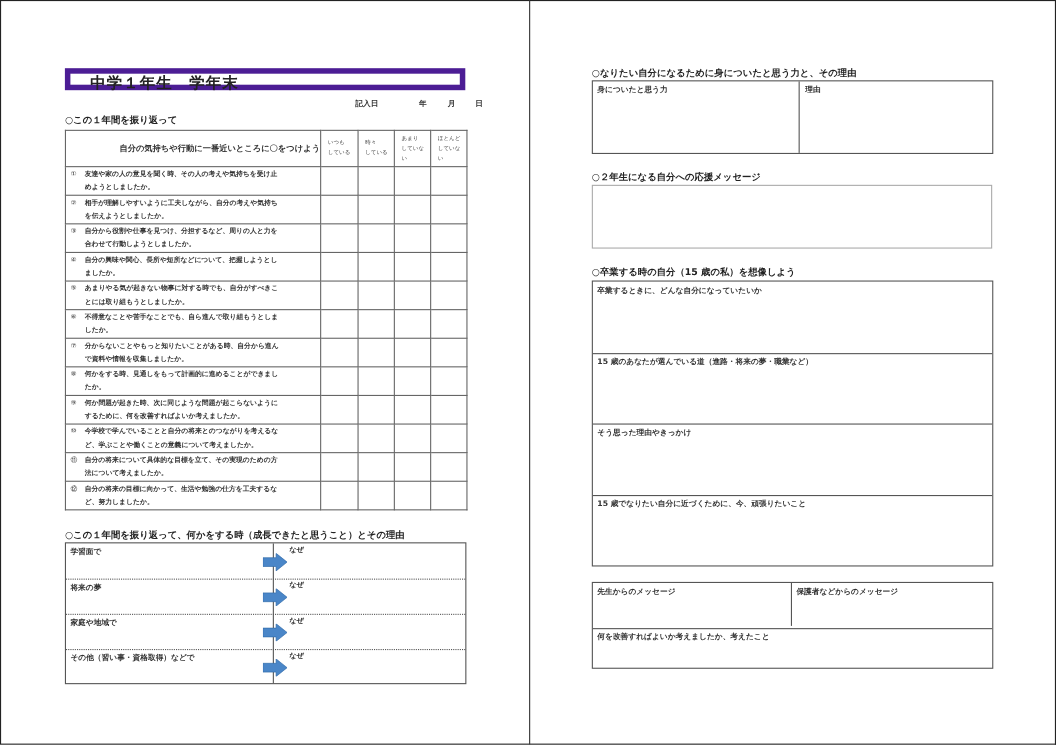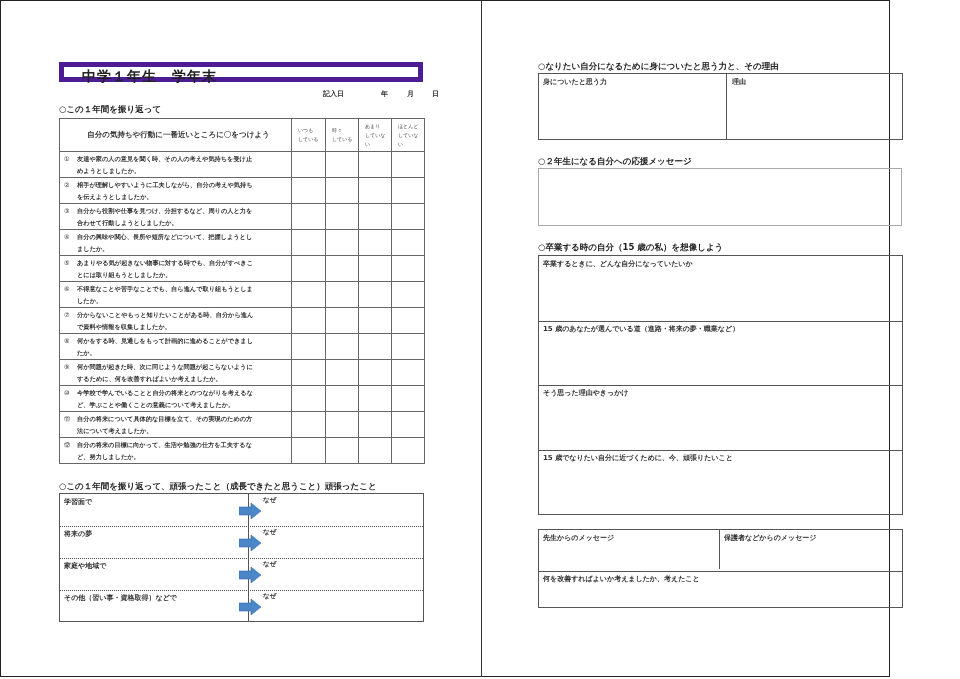--- a/index.html
+++ b/index.html
@@ -7,42 +7,42 @@
       width: 960px; height: 679px; position: relative; overflow: hidden;
       background: #ffffff;
       font-family: "DejaVu Sans", sans-serif;
       color: #222;
     }
     .page {
       position: absolute; top: 0; height: 677px; background: #fff;
       border: 1px solid #222; box-sizing: border-box;
     }
     .page.left { left: 0; width: 482px; }
-    .page.right { left: 481px; width: 409px; border-left: 1.5px solid #333; padding-left: 12px; }
+    .page.right { left: 481px; width: 479px; border-left: 1.5px solid #333; padding-left: 12px; }
 
     .abs { position: absolute; }
 
     .title-box {
       left: 58px; top: 61px; width: 364px; height: 20px;
       border: 5px solid #4c1d95; box-sizing: border-box;
       font-size: 14px; font-weight: bold; line-height: 18px; padding-left: 18px;
       letter-spacing: 1px;
     }
     .date-line { top: 88px; font-size: 7px; font-weight: bold; color: #333; margin-left: 16px; }
     .section-heading { font-size: 8.5px; font-weight: bold; color: #222; white-space: nowrap; }
 
     table.survey {
       position: absolute; left: 58px; top: 117px; width: 365px;
       border-collapse: collapse; table-layout: fixed;
     }
     table.survey td, table.survey th {
       border: 1px solid #666; padding: 0; font-size: 6.2px; font-weight: bold; color: #333;
       vertical-align: middle;
     }
-    table.survey th.q-head { text-align: center; padding-left: 6px; font-size: 7.5px; height: 32px; }
+    table.survey th.q-head { text-align: right; padding-left: 6px; font-size: 7.5px; height: 32px; }
     table.survey th.opt { font-size: 5px; font-weight: normal; text-align: left; padding-left: 6px; line-height: 9px; color: #444; }
     table.survey td.q { height: 25px; padding-left: 4px; line-height: 12px; }
     .qnum { display: inline-block; width: 13px; font-weight: normal; }
     .qtext-line2 { padding-left: 13px; display: block; }
 
     .reflect-box {
       left: 58px; top: 492px; width: 365px; height: 129px;
       border: 1px solid #555; box-sizing: border-box;
     }
     .reflect-divider { position: absolute; left: 188px; top: 0; bottom: 0; border-left: 1px solid #555; }
@@ -183,21 +183,21 @@
         <tr>
           <td class="q"><span class="qnum">⑫</span><span>自分の将来の目標に向かって、生活や勉強の仕方を工夫するな</span><span class="qtext-line2">ど、努力しましたか。</span></td>
           <td></td>
           <td></td>
           <td></td>
           <td></td>
         </tr>
       </tbody>
   </table>
 
-  <div class="abs section-heading" style="left:58px; top:480px;">○この１年間を振り返って、頑張ったこと（成長できたと思うこと）頑張ったこと</div>
+  <div class="abs section-heading" style="left:58px; top:480px;">○この１年間を振り返って、何かをする時（成長できたと思うこと）とその理由</div>
 
   <div class="abs reflect-box">
     <div class="reflect-divider"></div>
     <div id="reflect-rows">
         <div class="reflect-row" style="top: 0px;">
           <span class="reflect-label">学習面で</span>
           <svg class="arrow" viewBox="0 0 22 16">
             <polygon points="0,4 12,4 12,0 22,8 12,16 12,12 0,12" fill="#4a86c8" stroke="#2f6aa8" stroke-width="0.6"></polygon>
           </svg>
           <span class="naze">なぜ</span>

